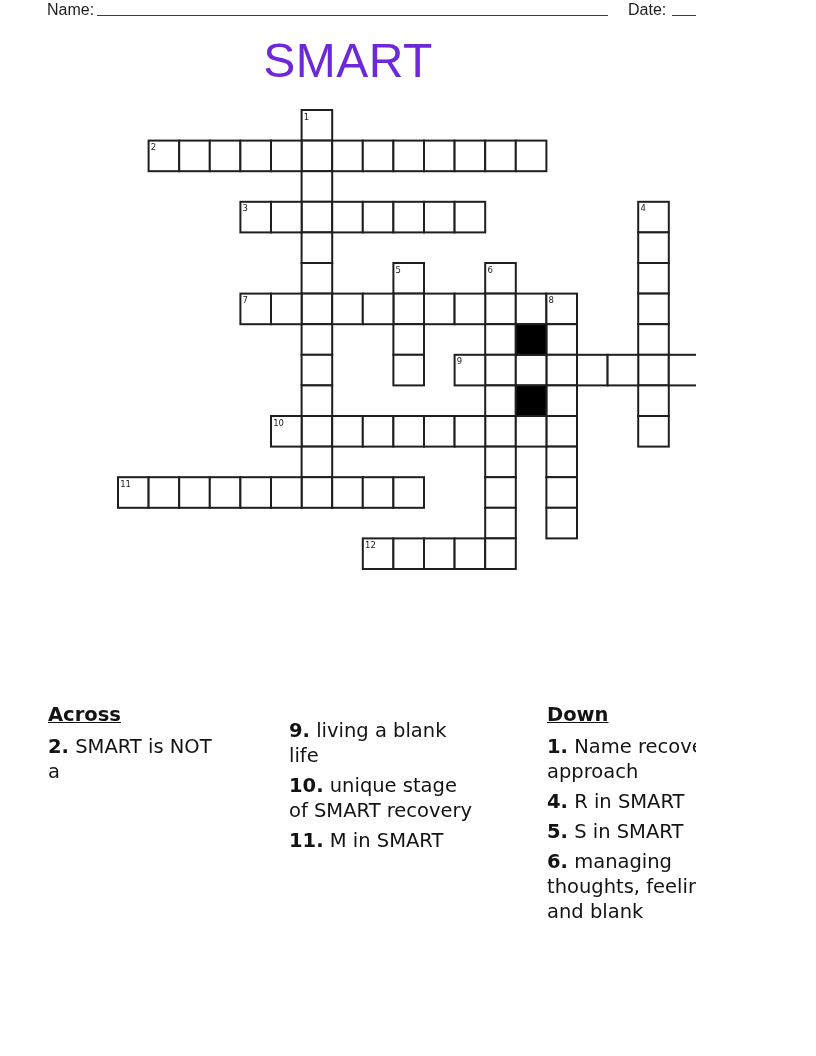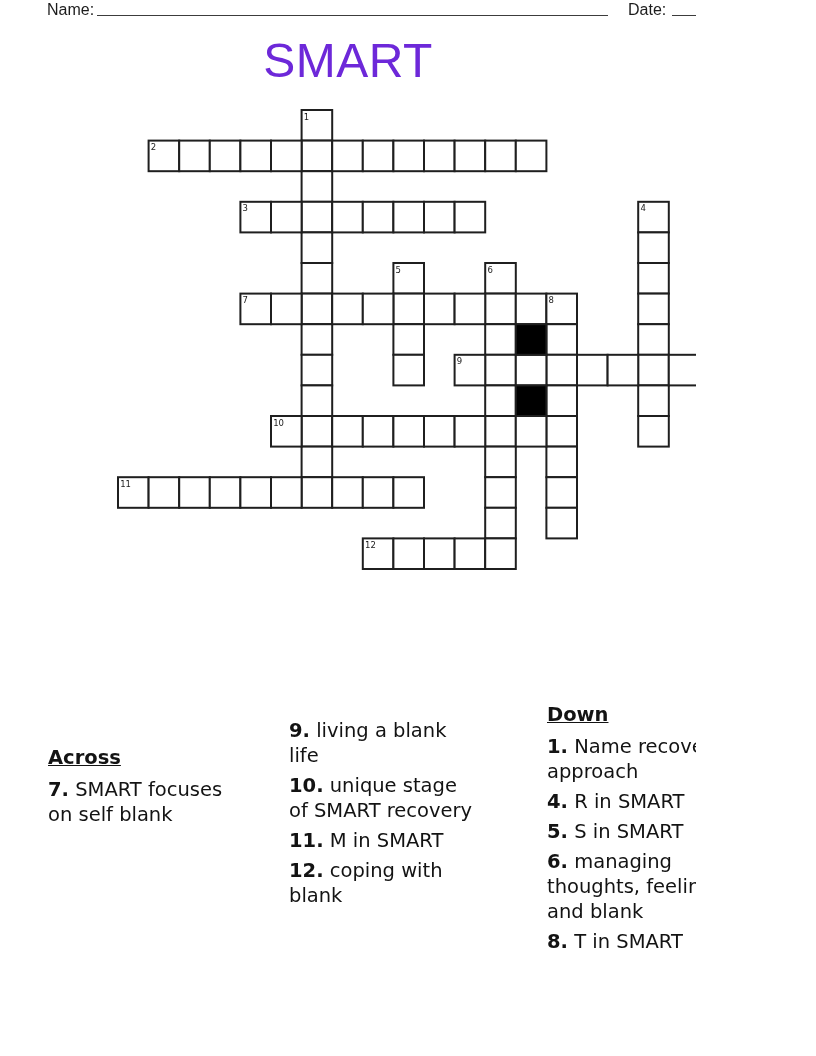--- a/index.html
+++ b/index.html
@@ -18,21 +18,21 @@
   .title {
     position:absolute; left:0; top:36px; width:100%; text-align:center;
     font-family:"Liberation Sans", sans-serif; font-size:48px; line-height:50px;
     font-weight:500; color:#6d28d9; letter-spacing:0.5px;
   }
   .grid-svg { position:absolute; left:116.6px; top:109.2px; }
   .grid-num { font:8.5px "DejaVu Sans", sans-serif; fill:#1a1a1a; }
   .clue-col {
     position:absolute; top:702px; font-size:19.5px; line-height:25px; color:#131313;
   }
-  .clue-col.c1 { left:48px;  width:232px;margin-top:43px; }
+  .clue-col.c1 { left:48px;  width:232px; }
   .clue-col.c2 { left:289px; width:228px;margin-top:16px; }
   .clue-col.c3 { left:547px; width:235px; }
   .clue-heading {
     font-weight:bold; text-decoration:underline; margin:0 0 7px 0;
   }
   .clue { margin:0 0 5px 0; }
   .clue-num { font-weight:bold; }
   .clue-text { white-space:pre-line; }
 </style>
 </head>
@@ -153,37 +153,34 @@
       <text class="grid-num" x="125.6" y="194.1">7</text>
       <text class="grid-num" x="431.6" y="194.1">8</text>
       <text class="grid-num" x="339.8" y="255.3">9</text>
       <text class="grid-num" x="156.2" y="316.5">10</text>
       <text class="grid-num" x="3.2" y="377.7">11</text>
       <text class="grid-num" x="248.0" y="438.9">12</text>
     </svg>
 
   <div class="clue-col c1">
       <div class="clue-heading">Across</div>
-      <p class="clue"><span class="clue-num">7.</span> <span class="clue-text">SMART focuses
-on self blank</span></p>
+      <p class="clue"><span class="clue-num">2.</span> <span class="clue-text">SMART is NOT
+a</span></p>
     </div>
   <div class="clue-col c2">
       <p class="clue"><span class="clue-num">9.</span> <span class="clue-text">living a blank
 life</span></p>
       <p class="clue"><span class="clue-num">10.</span> <span class="clue-text">unique stage
 of SMART recovery</span></p>
       <p class="clue"><span class="clue-num">11.</span> <span class="clue-text">M in SMART</span></p>
-      <p class="clue"><span class="clue-num">12.</span> <span class="clue-text">coping with
-blank</span></p>
     </div>
   <div class="clue-col c3">
       <div class="clue-heading">Down</div>
       <p class="clue"><span class="clue-num">1.</span> <span class="clue-text">Name recovery
 approach</span></p>
       <p class="clue"><span class="clue-num">4.</span> <span class="clue-text">R in SMART</span></p>
       <p class="clue"><span class="clue-num">5.</span> <span class="clue-text">S in SMART</span></p>
       <p class="clue"><span class="clue-num">6.</span> <span class="clue-text">managing
 thoughts, feeling
 and blank</span></p>
-      <p class="clue"><span class="clue-num">8.</span> <span class="clue-text">T in SMART</span></p>
     </div>
 
 </div>
 
 </body></html>

